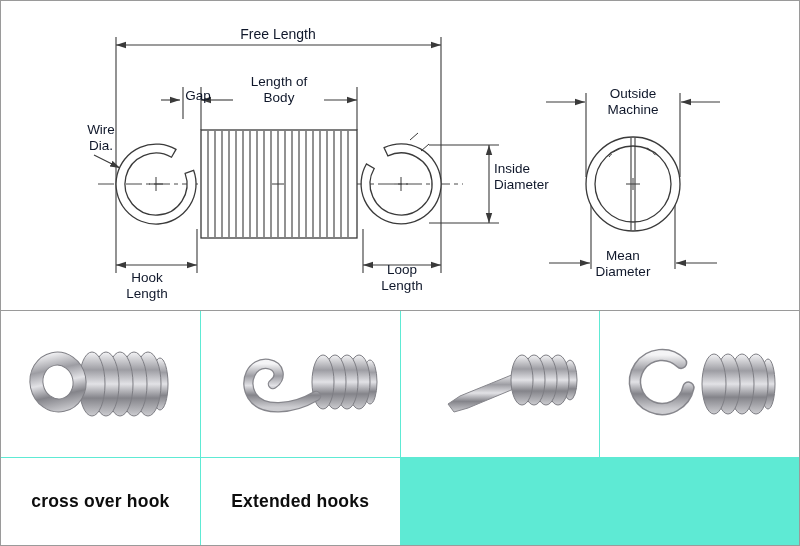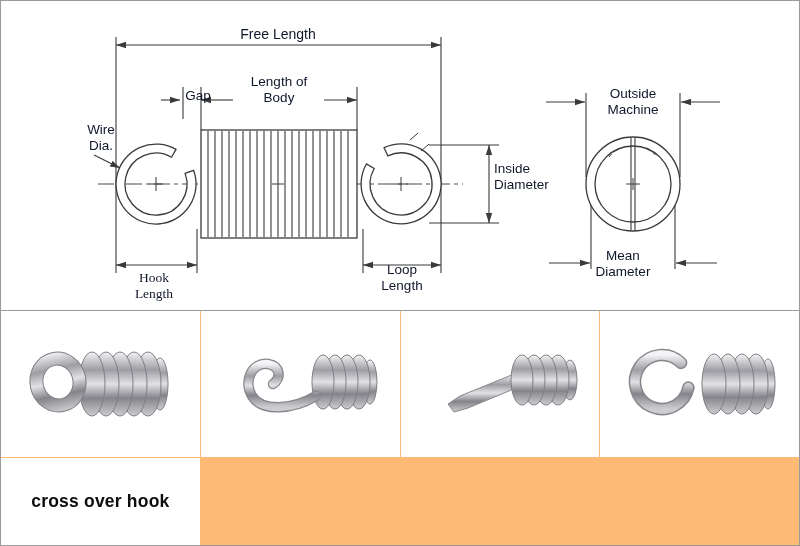--- a/index.html
+++ b/index.html
@@ -3,21 +3,21 @@
 <meta charset="utf-8">
 <style>
   * { margin:0; padding:0; box-sizing:border-box; }
   html,body { background:#ffffff; font-family:"Liberation Sans", sans-serif; }
   .page { position:relative; width:800px; height:546px; border:1px solid #9a9a9a; background:#fff; overflow:hidden; }
   .diagram { position:relative; width:798px; height:309px; background:#fff; }
   .diagram svg { display:block; }
   .lbl { position:absolute; font-size:13.5px; color:#0f172a; line-height:1.18; white-space:pre-line; text-align:center; }
   .lbl.alignleft { text-align:left; }
   .lbl.big { font-size:14px; }
-  .hook-table { display:grid; width:798px; height:235px; grid-template-columns:1fr 1fr 1fr 1fr; grid-template-rows:146px 87px; gap:1px; background:#fdba74; border-top:1px solid #9a9a9a; }
+  .hook-table { display:grid; width:798px; height:235px; grid-template-columns:1fr 1fr 1fr 1fr; grid-template-rows:146px 87px; gap:1px; background:#5eead4; border-top:1px solid #9a9a9a; }
   .cell { background:#fff; display:flex; align-items:center; justify-content:center; }
   .type-label { font-weight:bold; font-size:17.5px; color:#0d0d0d; letter-spacing:0.2px; }
 </style>
 </head>
 <body>
 
 <svg width="0" height="0" style="position:absolute" aria-hidden="true">
   <defs>
     <linearGradient id="metal" x1="0" y1="0" x2="0" y2="1">
       <stop offset="0" stop-color="#f4f4f6"></stop>
@@ -134,21 +134,21 @@
     </svg>
 
     <div class="lbl big" style="left:202px; top:25px; width:150px;">Free Length</div>
     <div class="lbl" style="left:133px; top:87px; width:40px;margin-left:44px;">Gap</div>
     <div class="lbl" style="left:208px; top:73px; width:140px;">Length of
 Body</div>
     <div class="lbl" style="left:76px; top:121px; width:48px;">Wire
 Dia.</div>
     <div class="lbl alignleft" style="left:493px; top:160px; width:72px;">Inside
 Diameter</div>
-    <div class="lbl" style="left:113px; top:269px; width:80px;font-family:Liberation Serif, serif;">Hook
+    <div class="lbl" style="left:106px; top:269px; width:80px;">Hook
 Length</div>
     <div class="lbl" style="left:361px; top:261px; width:80px;">Loop
 Length</div>
     <div class="lbl" style="left:567px; top:85px; width:130px;">Outside
 Machine</div>
     <div class="lbl" style="left:557px; top:247px; width:130px;">Mean
 Diameter</div>
   </div>
 
   <div class="hook-table">
@@ -213,15 +213,18 @@
           </g>
           <path d="M 78.4 63.6 A 27 27 0 1 1 71.1 38.9" fill="none" stroke="#86868c" stroke-width="12.5" stroke-linecap="round"></path>
           <path d="M 78.4 63.6 A 27 27 0 1 1 71.1 38.9" fill="none" stroke="url(#metal)" stroke-width="9.5" stroke-linecap="round"></path>
         </g>
       </svg>
     </div>
 
     <div class="cell">
       <span class="type-label">cross over hook</span>
     </div>
+    <div class="cell">
+      <span class="type-label">Extended hooks</span>
+    </div>
 
   </div>
 </div>
 
 </body></html>

